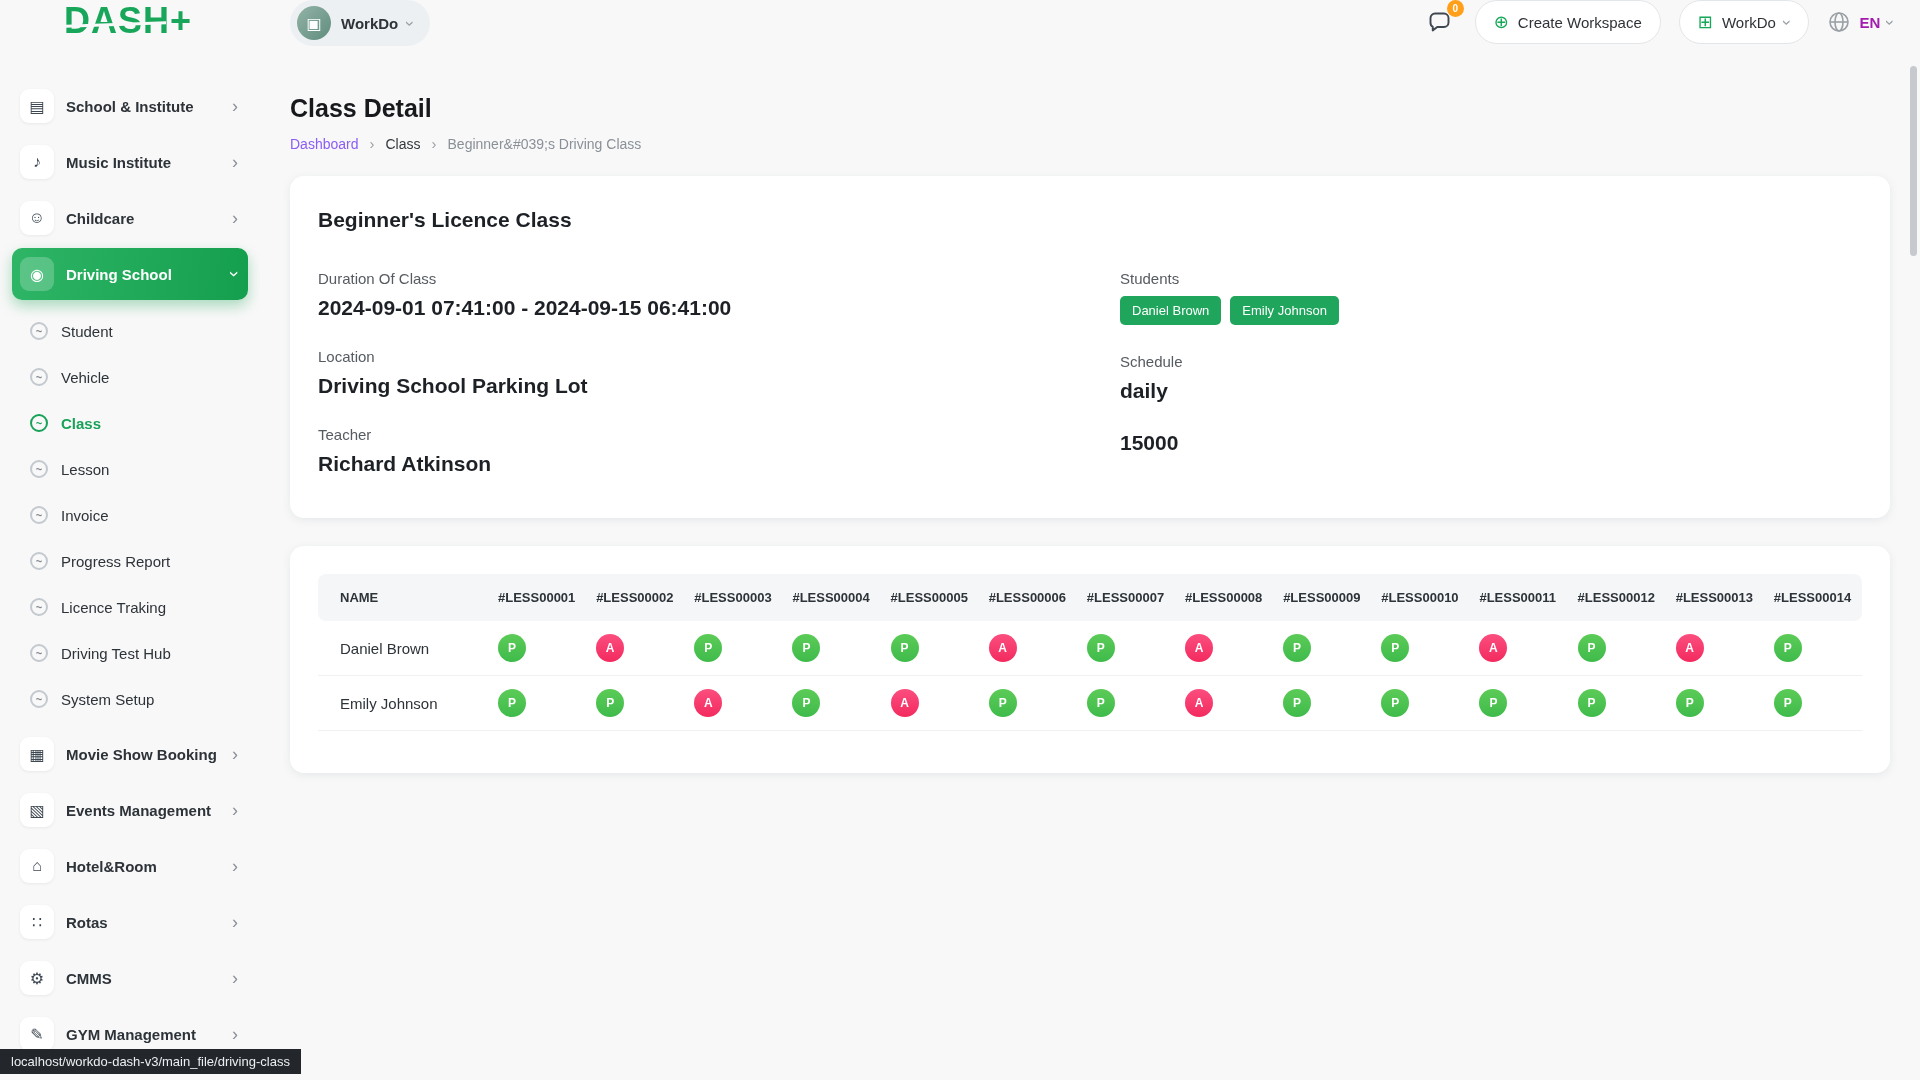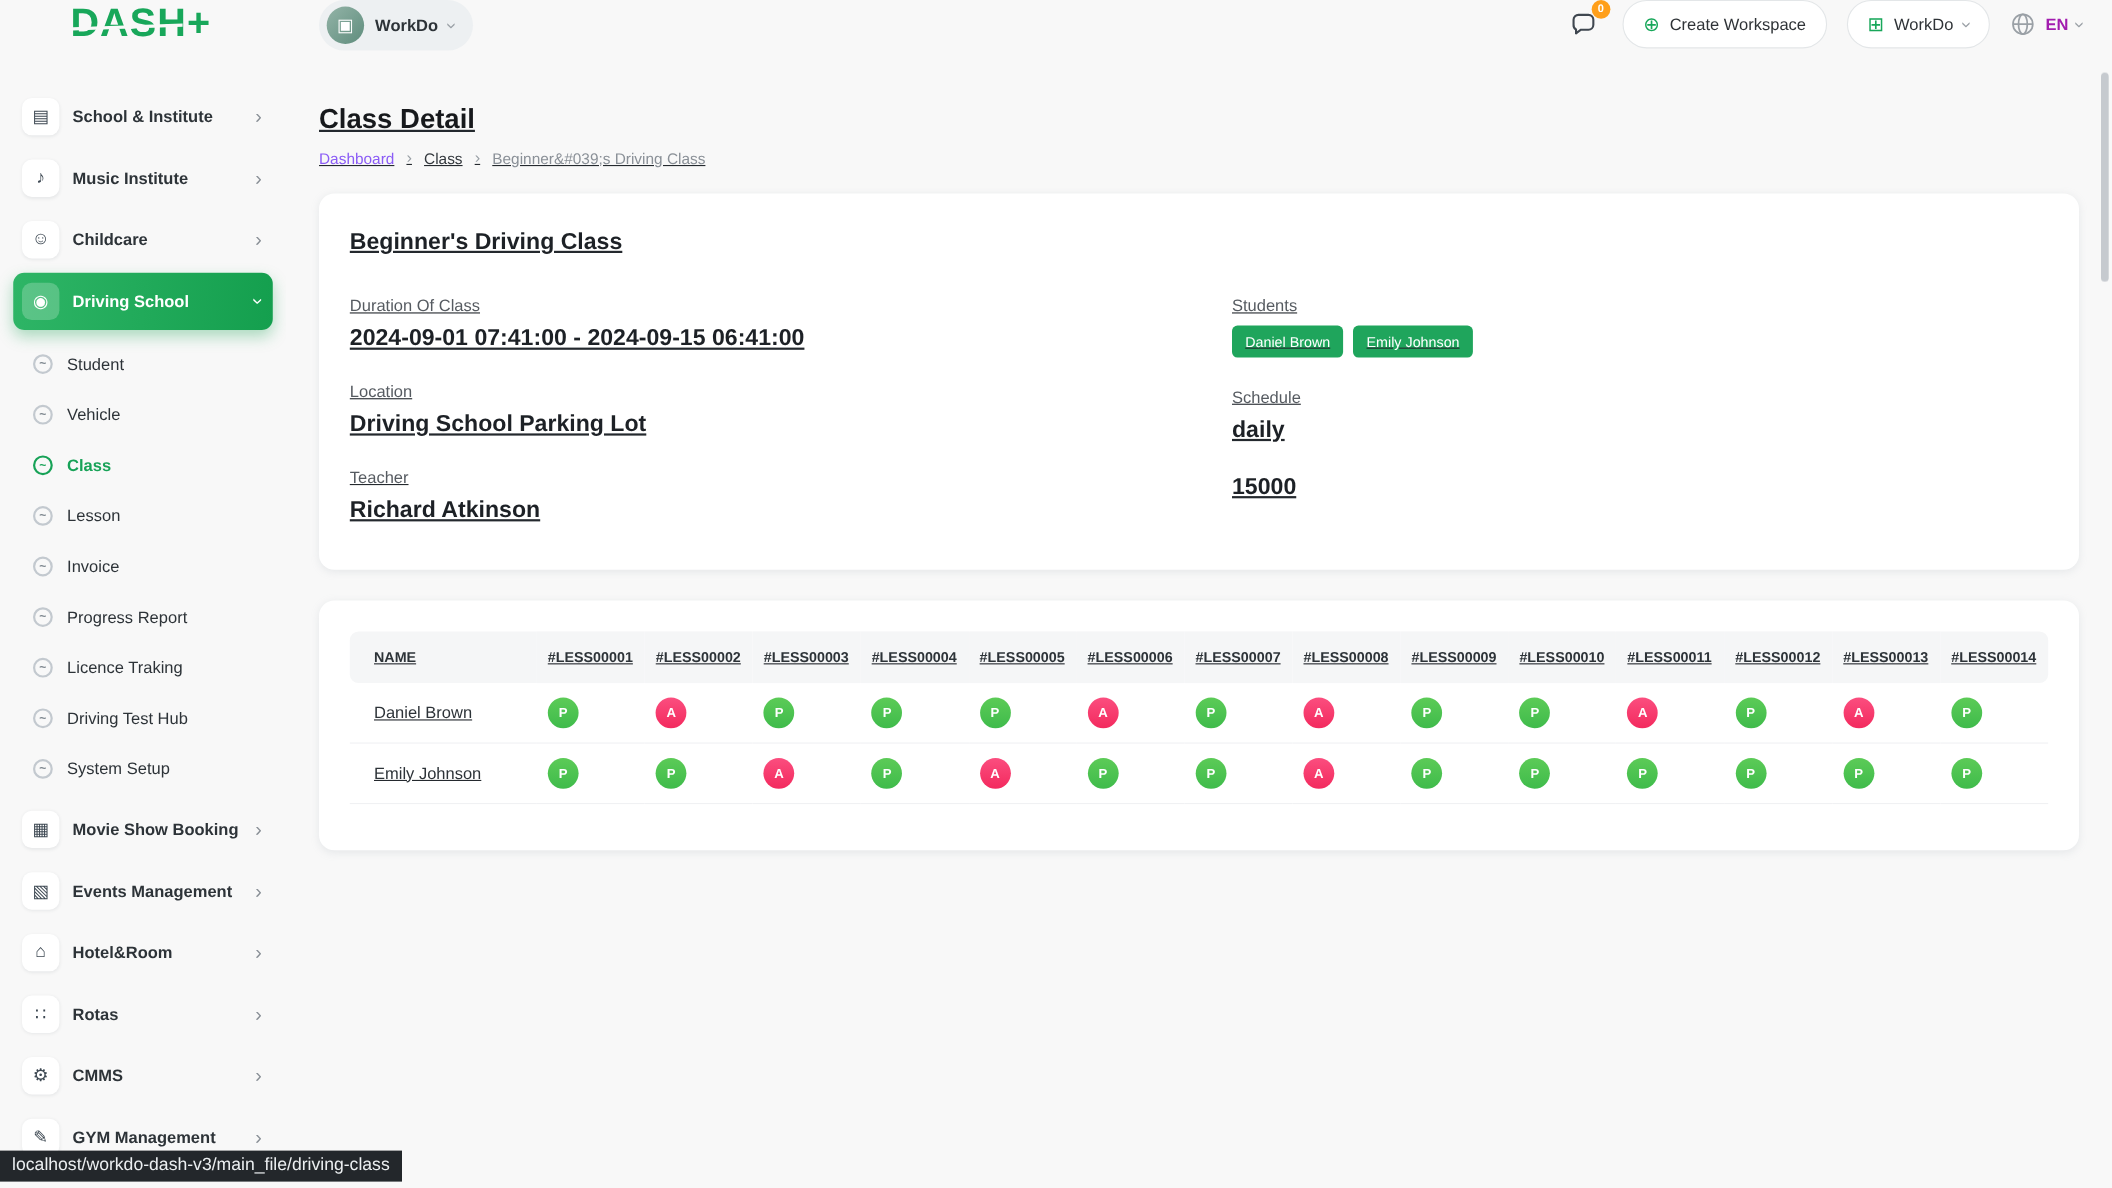--- a/index.html
+++ b/index.html
@@ -85,21 +85,21 @@
   .sub-icon {
     width:18px; height:18px; border-radius:50%;
     border:2px solid #c3c9cf; color:#7c858d;
     display:grid; place-items:center; font-size:11px; font-weight:700; flex:0 0 auto;
   }
   .sub-label { font-size:15px; color:#2d3338; }
   .sub-item.current .sub-label { color:#17a257; font-weight:600; }
   .sub-item.current .sub-icon { border-color:#17a257; color:#17a257; }
 
   
-  .content { margin-left:260px; padding:14px 30px 0 30px;text-decoration:underline; }
+  .content { margin-left:260px; padding:14px 30px 0 30px; }
   .page-title { font-size:25px; font-weight:700; color:#17191c; margin:8px 0 12px; }
   .breadcrumb { display:flex; align-items:center; gap:11px; font-size:14px; margin-bottom:24px; }
   .crumb-link { color:#8b5cf6; cursor:pointer; }
   .crumb-mid { color:#33383d; cursor:pointer; }
   .crumb-current { color:#8a9097; }
   .crumb-sep { color:#9aa0a6; font-size:15px; }
 
   .card { background:#fff; border-radius:14px; box-shadow:0 2px 8px rgba(150,160,170,.18); }
   .detail-card { padding:32px 28px 42px; margin-bottom:28px; }
   .detail-title { font-size:21px; font-weight:700; color:#1d2126; margin:0 0 38px; }
@@ -130,21 +130,21 @@
     width:28px; height:28px; border-radius:50%;
     color:#fff; font-size:12px; font-weight:700;
   }
   .mark-P { background:linear-gradient(180deg,#5ccb57,#3fbb4b); }
   .mark-A { background:linear-gradient(180deg,#fb4e7f,#f32a5e); }
 
   
   .statusbar {
     position:fixed; left:0; bottom:6px;
     background:#23272b; color:#eceff1;
-    font-size:16px; padding:5px 11px;
+    font-size:13px; padding:5px 11px;
   }
   .scrollbar-thumb {
     position:fixed; right:3px; top:66px; width:7px; height:190px;
     background:#c6cacf; border-radius:4px;
   }
 </style>
 </head>
 <body>
 
 <header class="topbar">
@@ -287,21 +287,21 @@
 
   <nav class="breadcrumb">
     <span class="crumb-link">Dashboard</span>
     <span class="crumb-sep">›</span>
     <span class="crumb-mid">Class</span>
     <span class="crumb-sep">›</span>
     <span class="crumb-current">Beginner&amp;#039;s Driving Class</span>
   </nav>
 
   <section class="card detail-card">
-    <h2 class="detail-title">Beginner's Driving Class</h2>
+    <h2 class="detail-title">Beginner's Licence Class</h2>
     <div class="detail-grid">
       <div>
         <div class="field">
           <div class="field-label">Duration Of Class</div>
           <div class="field-value">2024-09-01 07:41:00 - 2024-09-15 06:41:00</div>
         </div>
         <div class="field">
           <div class="field-label">Location</div>
           <div class="field-value">Driving School Parking Lot</div>
         </div>

